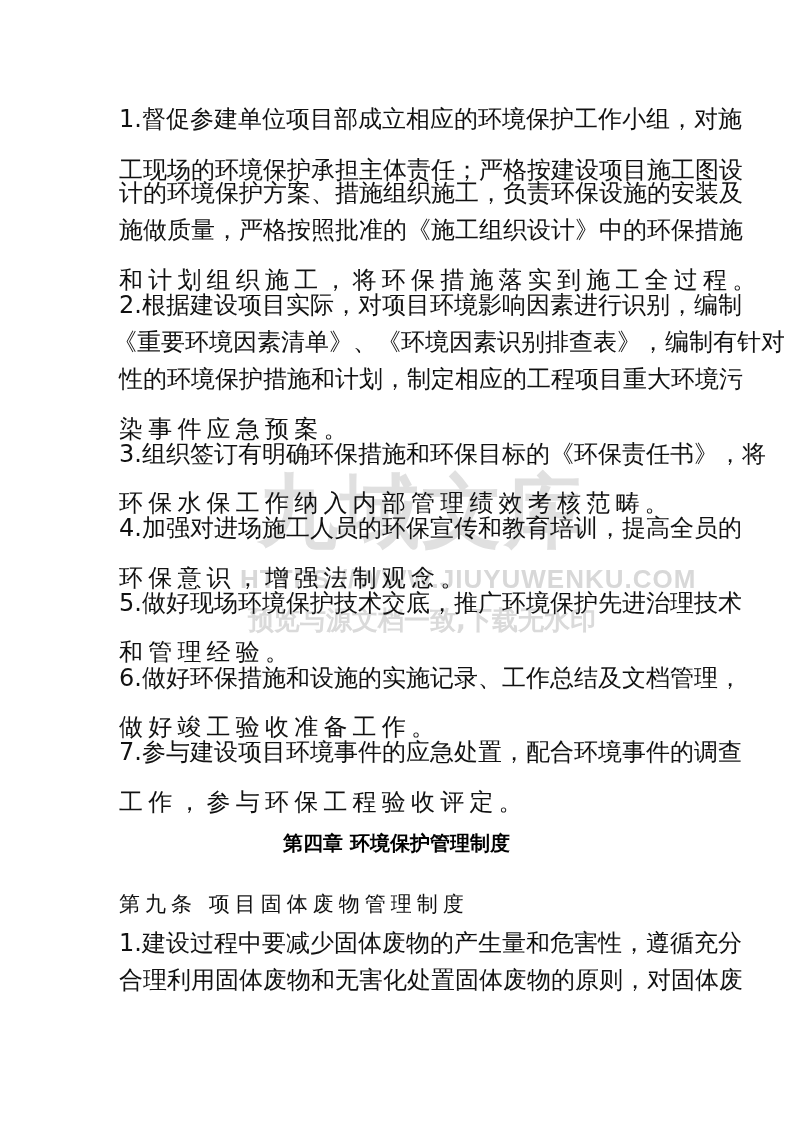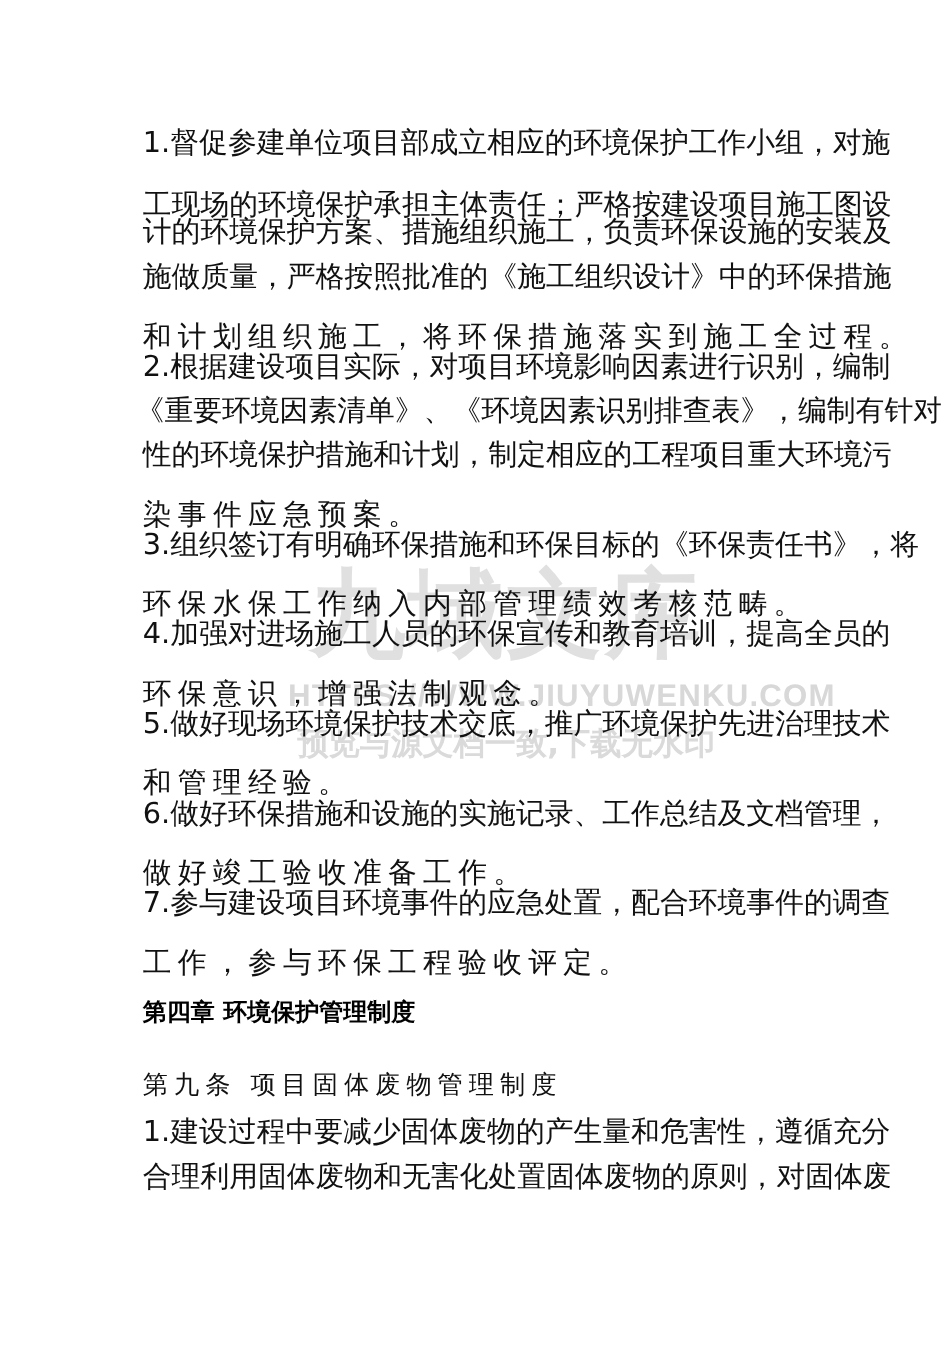--- a/index.html
+++ b/index.html
@@ -5,21 +5,21 @@
   html, body { margin: 0; padding: 0; background: #ffffff; }
   body { width: 793px; height: 1122px; position: relative; overflow: hidden; font-family: "DejaVu Sans", "Liberation Sans", sans-serif; color: #111111; }
   .page { position: absolute; left: 0; top: 0; width: 793px; height: 1122px; background: #ffffff; }
   .wm { position: absolute; color: #dcdcdc; font-weight: bold; white-space: nowrap; z-index: 0; user-select: none; }
   .wm-big { left: 258px; top: 462px; font-size: 80px; letter-spacing: 2px; line-height: 100px; color: #e0e0e0; }
   .wm-url { left: 240px; top: 567px; font-size: 26px; letter-spacing: 1px; line-height: 24px; color: #d8d8d8; font-family: "Liberation Sans", sans-serif; }
   .wm-note { left: 248px; top: 605px; font-size: 26px; letter-spacing: 0px; line-height: 30px; color: #dadada; text-align: right; }
   .content { position: absolute; left: 119px; top: 0; width: 555px; z-index: 1; }
   .line { position: absolute; left: 0; width: 555px; height: 28px; font-size: 24px; line-height: 28px; white-space: nowrap; text-align: justify; text-align-last: justify; }
   .line.last { text-align-last: left; letter-spacing: 5.2px; margin-top: 12px; }
-  .heading { position: absolute; left: 0; width: 555px; text-align: left; font-weight: bold; font-size: 20px; line-height: 28px; color: #000000; }
+  .heading { position: absolute; left: 0; width: 555px; text-align: center; font-weight: bold; font-size: 20px; line-height: 28px; color: #000000; }
   .article { position: absolute; left: 0; font-size: 21px; line-height: 28px; letter-spacing: 5px; white-space: nowrap; }
 </style>
 </head>
 <body>
 
 <div class="page">
 
   <div class="wm wm-big">九域文库</div>
   <div class="wm wm-url">HTTPS://WWW.JIUYUWENKU.COM</div>
   <div class="wm wm-note">预览与源文档一致,下载无水印</div>

